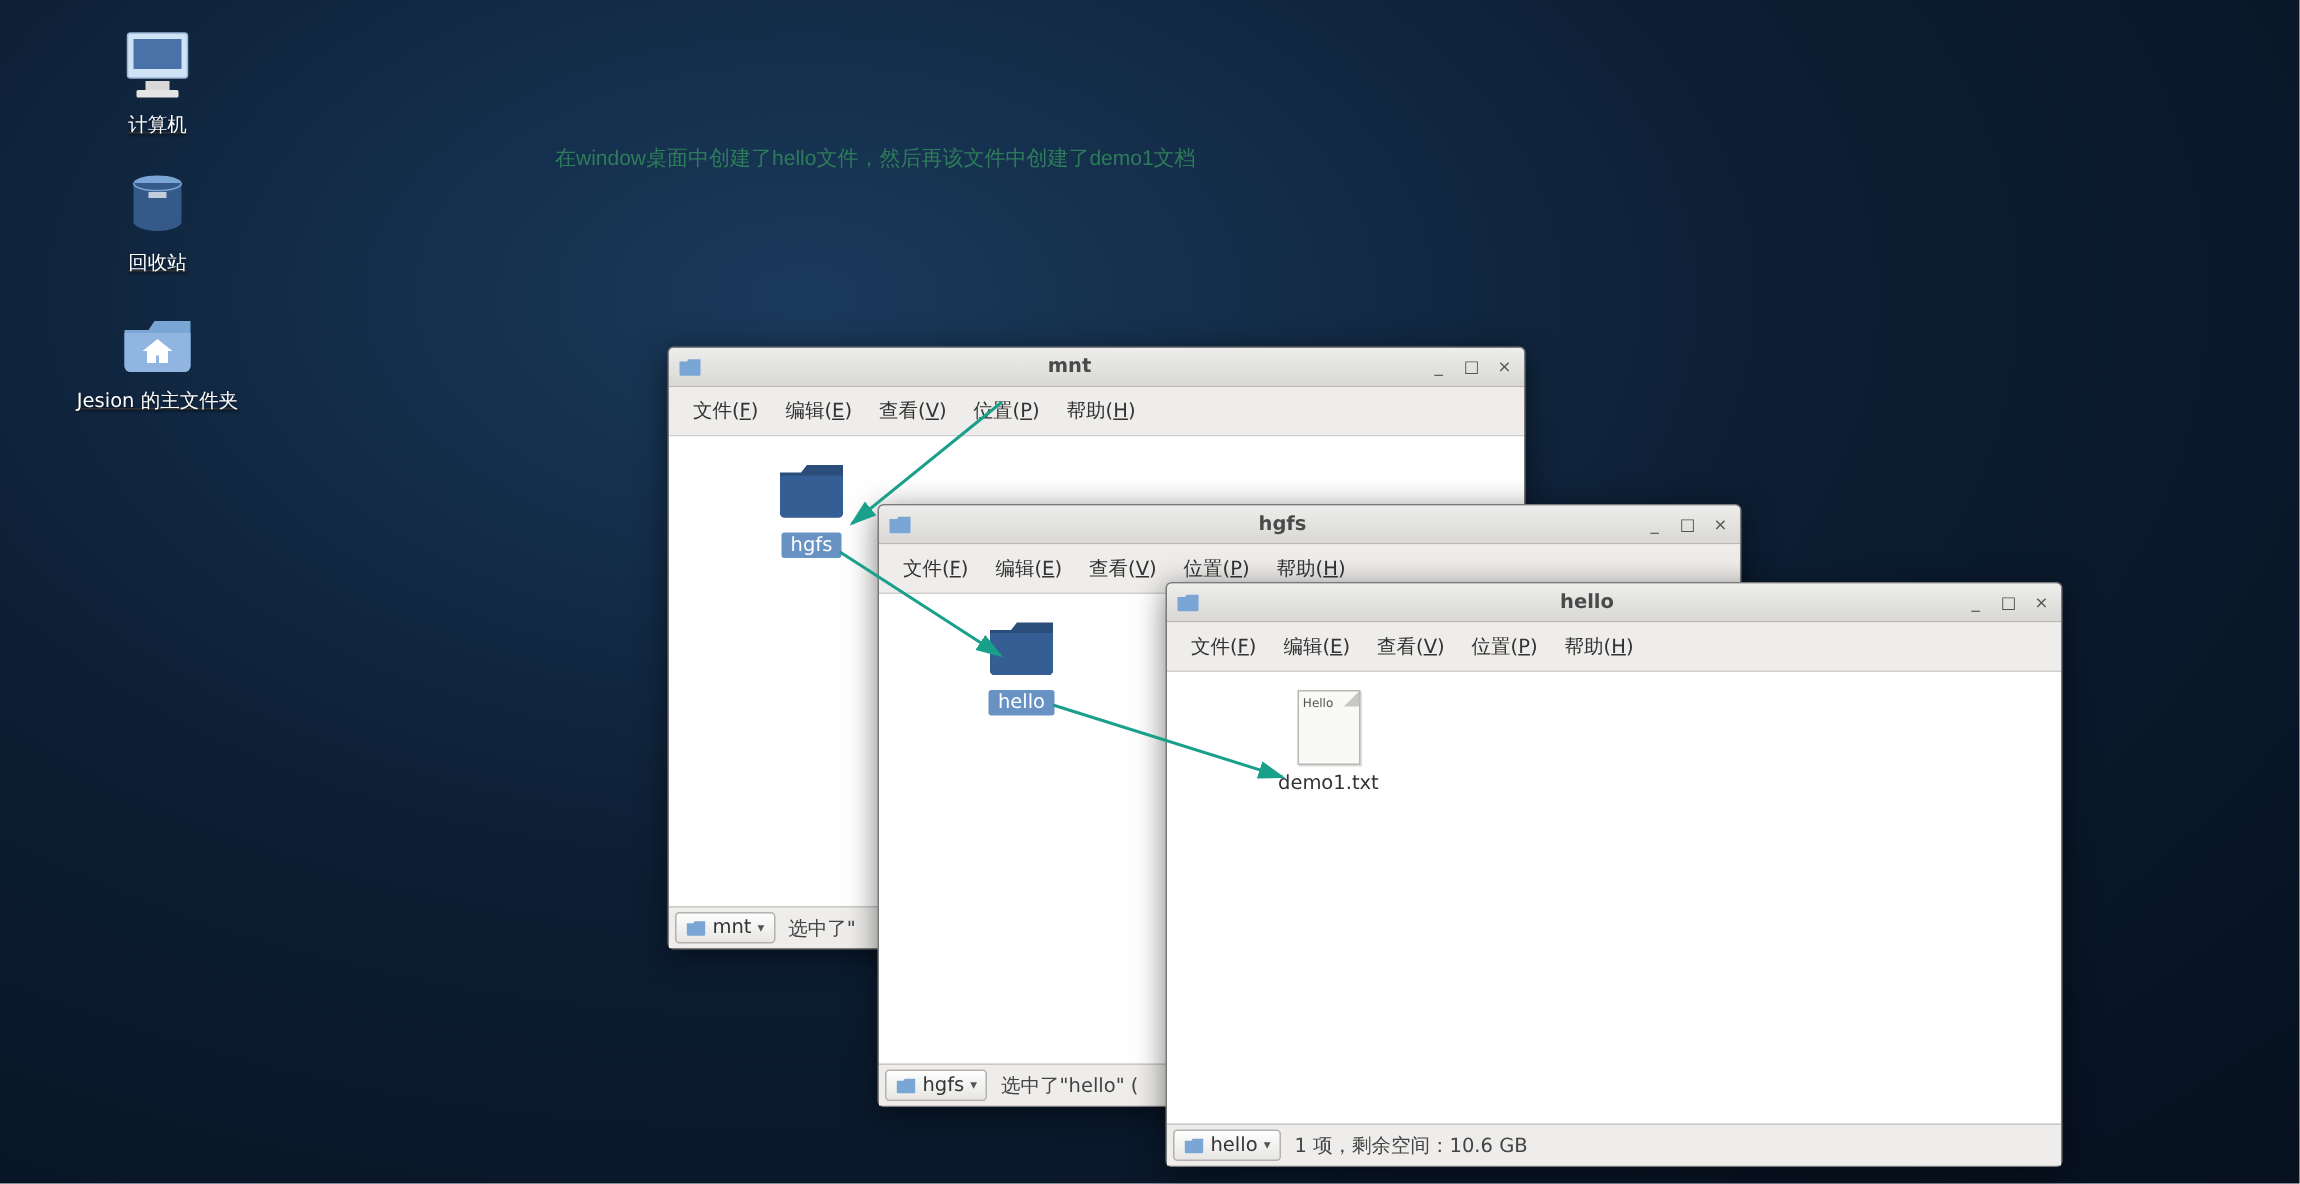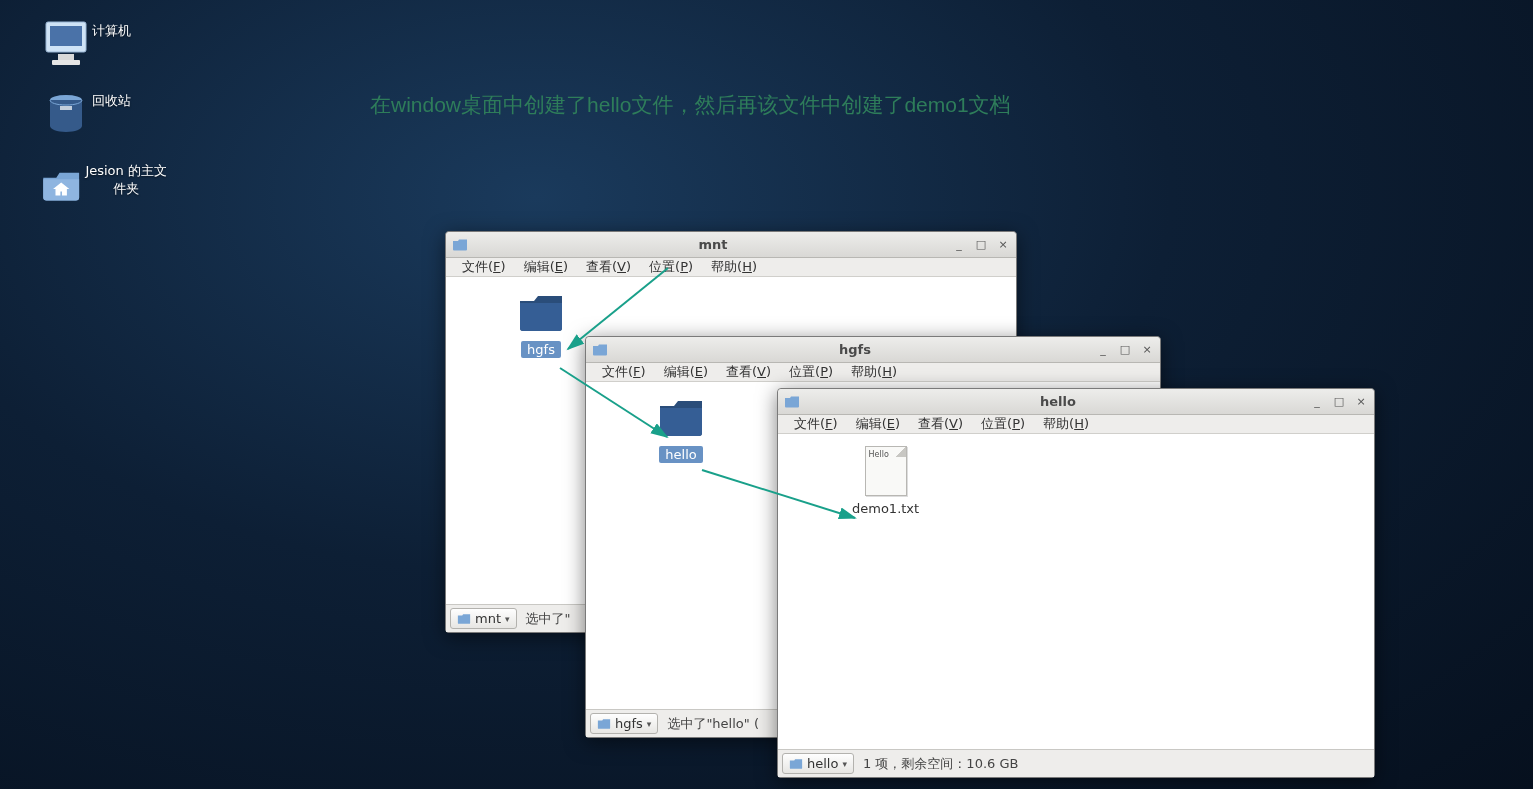--- a/index.html
+++ b/index.html
@@ -9,31 +9,31 @@
   background: radial-gradient(ellipse at 35% 25%, #1a3a5c 0%, #0d1f35 45%, #06101e 100%);
   font-family: "DejaVu Sans", "Liberation Sans", sans-serif;
   font-size: 13px;
   color: #333;
   overflow: hidden;
   position: relative;
 }
 
 
 .desktop-icons { position: absolute; top: 18px; left: 40px; width: 130px; }
-.dicon { display: flex; flex-direction: row; margin-bottom: 18px; cursor: pointer; }
+.dicon { display: flex; flex-direction: column; align-items: center; margin-bottom: 18px; cursor: pointer; text-decoration: underline; }
 .dicon .img { width: 52px; height: 52px; display: flex; align-items: center; justify-content: center; }
 .dicon .lbl { color: #fff; font-size: 13px; text-align: center; margin-top: 4px; text-shadow: 0 1px 2px rgba(0,0,0,.6); max-width: 120px; }
 
 
 .annotation {
   position: absolute;
   top: 92px;
   left: 370px;
   color: #2e7d5a;
-  font-size: 21px;
+  font-size: 14px;
   line-height: 26px;
   font-family: "Microsoft YaHei", sans-serif;
 }
 
 
 .win {
   position: absolute;
   background: #f2f1f0;
   border: 1px solid #7a7a7a;
   border-radius: 4px;
@@ -49,21 +49,21 @@
   align-items: center;
   padding: 0 6px;
   border-radius: 4px 4px 0 0;
 }
 .titlebar .ticon { width: 16px; height: 16px; margin-right: 6px; }
 .titlebar .ttext { flex: 1; text-align: center; font-weight: bold; font-size: 13px; color: #4a4a4a; }
 .wbtns { display: flex; gap: 8px; }
 .wbtn { width: 14px; height: 14px; display: flex; align-items: center; justify-content: center; font-size: 11px; color: #555; cursor: pointer; }
 
 .menubar {
-  height: 19px;
+  height: 33px;
   background: #eeedeb;
   border-bottom: 1px solid #d0cfcb;
   display: flex;
   align-items: center;
   padding: 0 8px;
   gap: 2px;
 }
 .mitem { padding: 2px 8px; cursor: pointer; font-size: 13px; color: #333; }
 .mitem u { text-decoration: underline; }
 

